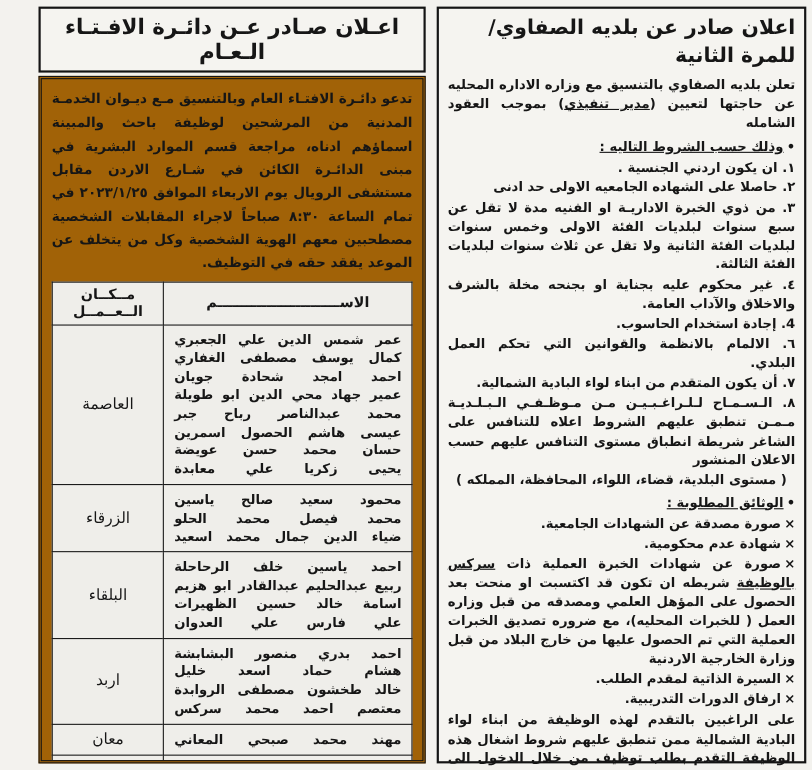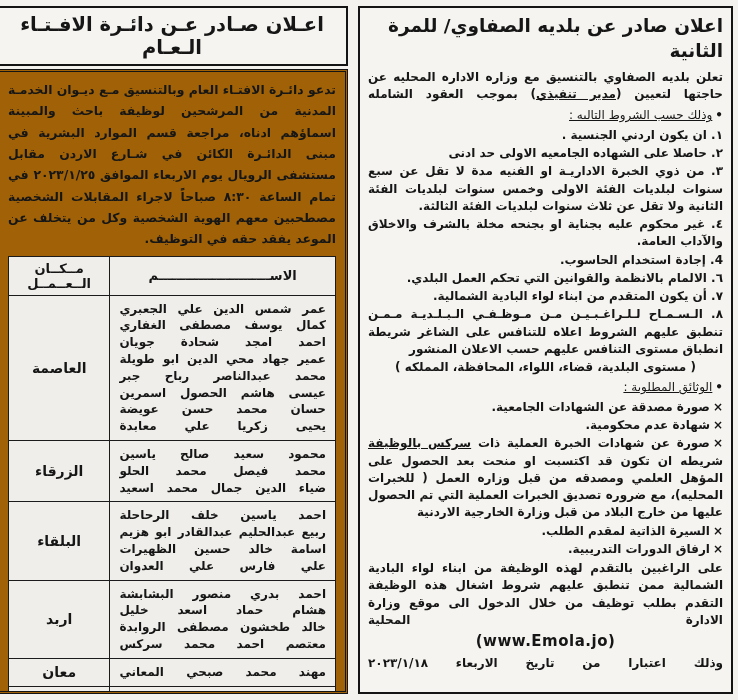--- a/index.html
+++ b/index.html
@@ -5,30 +5,30 @@
   html,body{margin:0;padding:0;}
   body{
     width:738px;height:700px;overflow:hidden;
     background:#f3f2ee;color:#161616;
     font-family:"DejaVu Sans",sans-serif;
     -webkit-font-smoothing:antialiased;
   }
   .page{display:flex;flex-direction:row;gap:10px;padding:6px 5px;box-sizing:border-box;height:700px;}
   
   .panel-safawi{
-    width:375px;box-sizing:border-box;flex:0 0 auto;
+    width:336px;box-sizing:border-box;flex:0 0 auto;
     border:2.5px solid #141414;background:#f5f4f0;
     padding:4px 8px 6px 8px;
     font-size:12px;font-weight:700;line-height:1.44;
   }
   .saf-title{font-size:18.5px;font-weight:700;text-align:right;line-height:1.35;margin:2px 0 5px 0;}
   .jpar{text-align:justify;text-align-last:justify;margin:0 0 4px 0;}
   .hl-underline{font-weight:700;text-decoration:underline;}
   .sec-head{margin:3px 0 2px 0;}
-  .sec-head .head-txt{text-decoration:underline;font-weight:400;}
+  .sec-head .head-txt{text-decoration:underline;font-weight:700;}
   .bullet{font-weight:700;margin-left:3px;}
   .cond-item{text-align:justify;margin:0 0 1px 0;}
   .cond-note{text-align:center;font-weight:700;margin:0 0 2px 0;}
   .doc-item{text-align:justify;margin:0 0 1px 0;}
   .doc-marker{margin-left:3px;font-weight:700;}
   .apply-par{text-align:justify;text-align-last:justify;margin:2px 0 2px 0;}
   .website-line{text-align:center;font-size:15px;font-weight:700;margin:1px 0 2px 0;letter-spacing:.5px;}
   .date-line{text-align:justify;text-align-last:justify;margin:0;}
   
   .panel-iftaa{width:352px;box-sizing:border-box;flex:0 0 auto;display:flex;flex-direction:column;}
@@ -43,21 +43,21 @@
   }
   .iftaa-intro{
     font-size:12.4px;font-weight:700;line-height:1.72;
     text-align:justify;text-align-last:auto;margin:0 0 6px 0;
   }
   table.names{width:100%;border-collapse:collapse;background:#efeeea;}
   table.names th,table.names td{border:1.6px solid #1b1b1b;}
   th.name-h{width:69%;font-size:13px;font-weight:700;text-align:center;padding:4px 2px;}
   th.loc-h{width:31%;font-size:13px;font-weight:700;text-align:center;padding:4px 14px;}
   td.names-cell{padding:5px 9px;vertical-align:middle;}
-  td.loc-cell{text-align:center;vertical-align:middle;font-size:14px;font-weight:700;padding:2px;}
+  td.loc-cell{text-align:center;vertical-align:middle;font-size:14px;font-weight:400;padding:2px;}
   .name-line{
     font-size:12px;font-weight:700;line-height:1.4;
     text-align:justify;text-align-last:justify;
   }
 </style>
 </head>
 <body>
 
 <div class="page">
 

